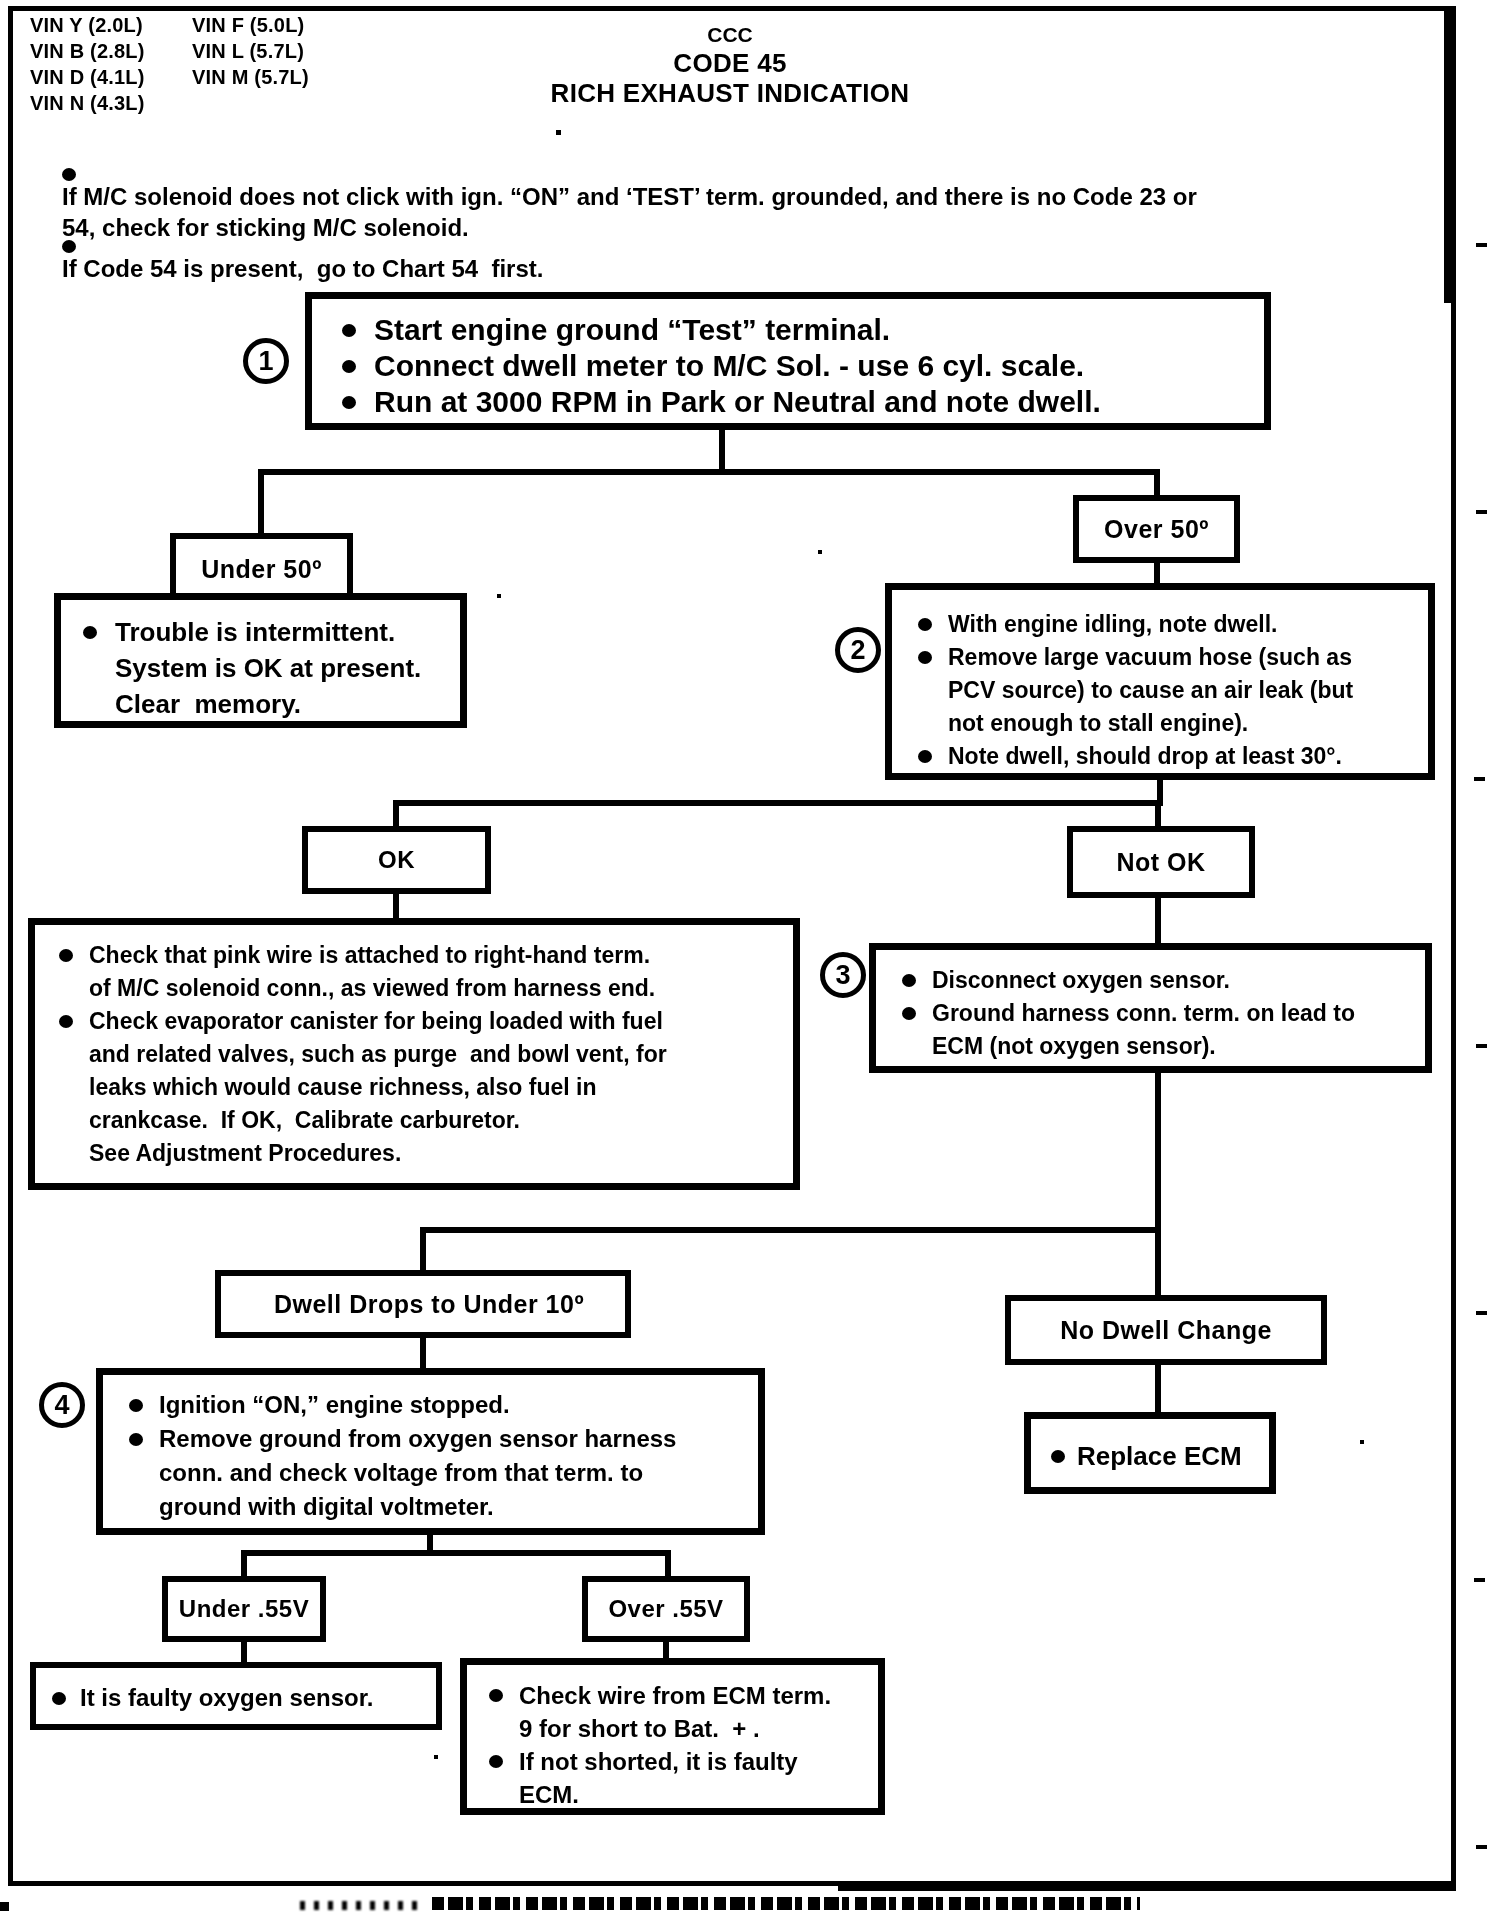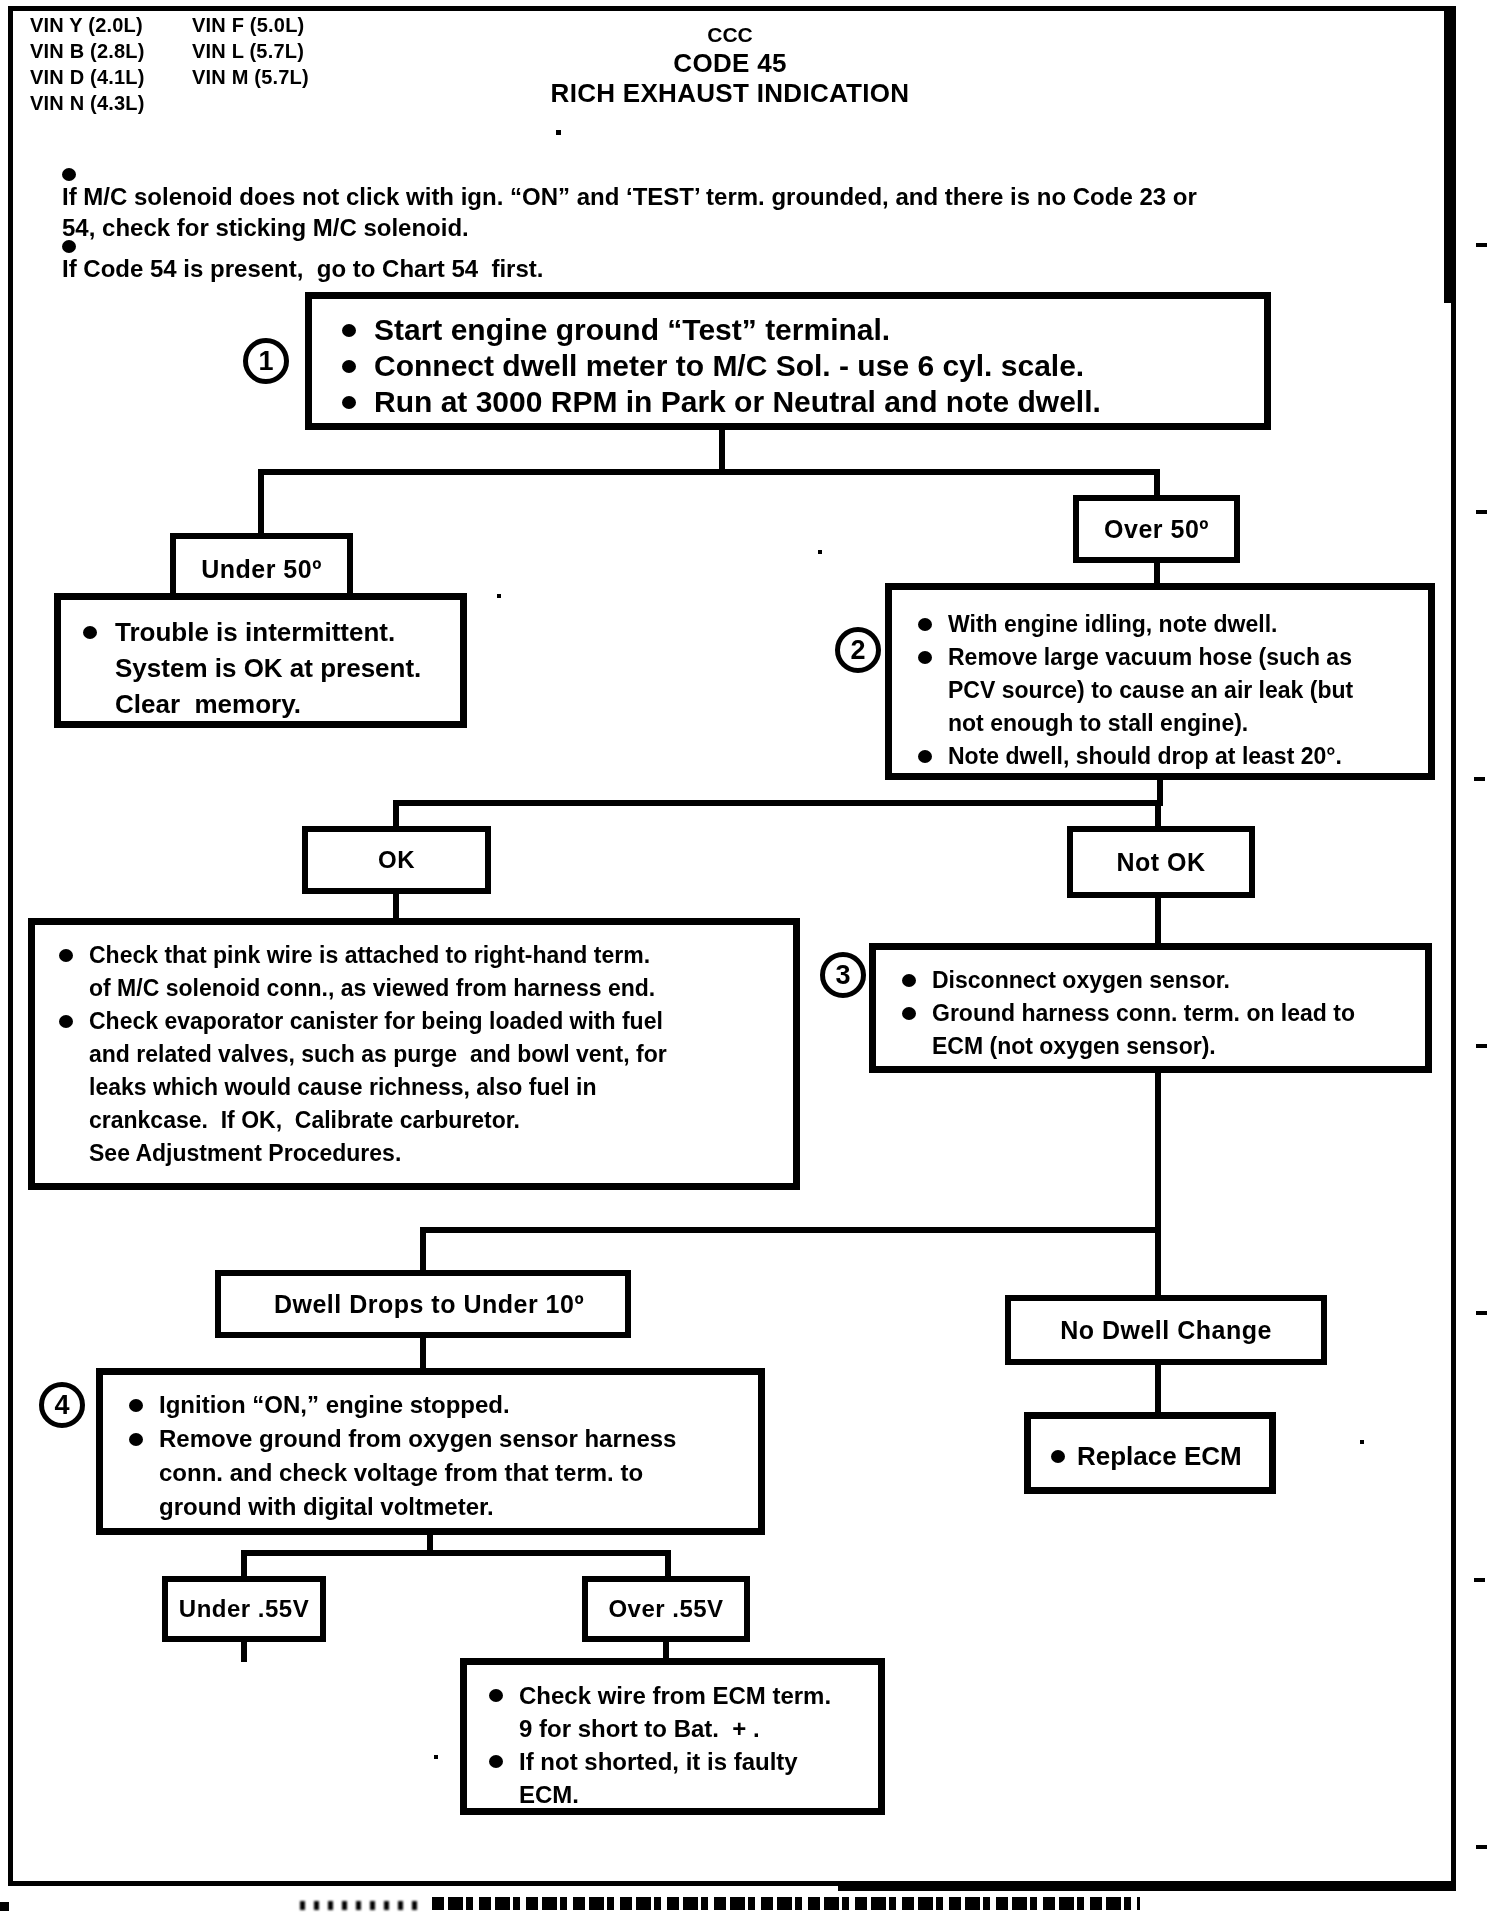--- a/index.html
+++ b/index.html
@@ -109,21 +109,21 @@
         <span class="bt">With engine idling, note dwell.</span>
       </div>
     <div class="bi">
         <span class="dot" style="margin:10px 16px 0 0;"></span>
         <span class="bt">Remove large vacuum hose (such as
 PCV source) to cause an air leak (but
 not enough to stall engine).</span>
       </div>
     <div class="bi">
         <span class="dot" style="margin:10px 16px 0 0;"></span>
-        <span class="bt">Note dwell, should drop at least 20°.</span>
+        <span class="bt">Note dwell, should drop at least 30°.</span>
       </div>
   </div>
 
   <div class="ln" style="left:1157px;top:780px;width:6px;height:20px;"></div>
   <div class="ln" style="left:393px;top:800px;width:770px;height:6px;"></div>
   <div class="ln" style="left:393px;top:800px;width:6px;height:26px;"></div>
   <div class="ln" style="left:1155px;top:800px;width:6px;height:26px;"></div>
 
   <div class="lbl" style="left:302px;top:826px;width:189px;height:68px;font-size:24px;">
       <span>OK</span>
@@ -205,20 +205,26 @@
   <div class="lbl" style="left:162px;top:1576px;width:164px;height:66px;font-size:24px;">
       <span>Under .55V</span>
     </div>
   <div class="lbl" style="left:582px;top:1576px;width:168px;height:66px;font-size:24px;">
       <span>Over .55V</span>
     </div>
 
   <div class="ln" style="left:241px;top:1642px;width:6px;height:20px;"></div>
   <div class="ln" style="left:663px;top:1642px;width:6px;height:16px;"></div>
 
+  <div class="box" style="left:30px;top:1662px;width:412px;height:68px;border-width:6px;padding:13px 0 0 16px;font-size:24px;line-height:34px;">
+    <div class="bi">
+        <span class="dot" style="margin:11px 14px 0 0;"></span>
+        <span class="bt">It is faulty oxygen sensor.</span>
+      </div>
+  </div>
 
   <div class="box" style="left:460px;top:1658px;width:425px;height:157px;padding:14px 0 0 22px;font-size:24px;line-height:33px;">
     <div class="bi">
         <span class="dot" style="margin:10px 16px 0 0;"></span>
         <span class="bt">Check wire from ECM term.
 9 for short to Bat.  + .</span>
       </div>
     <div class="bi">
         <span class="dot" style="margin:10px 16px 0 0;"></span>
         <span class="bt">If not shorted, it is faulty

